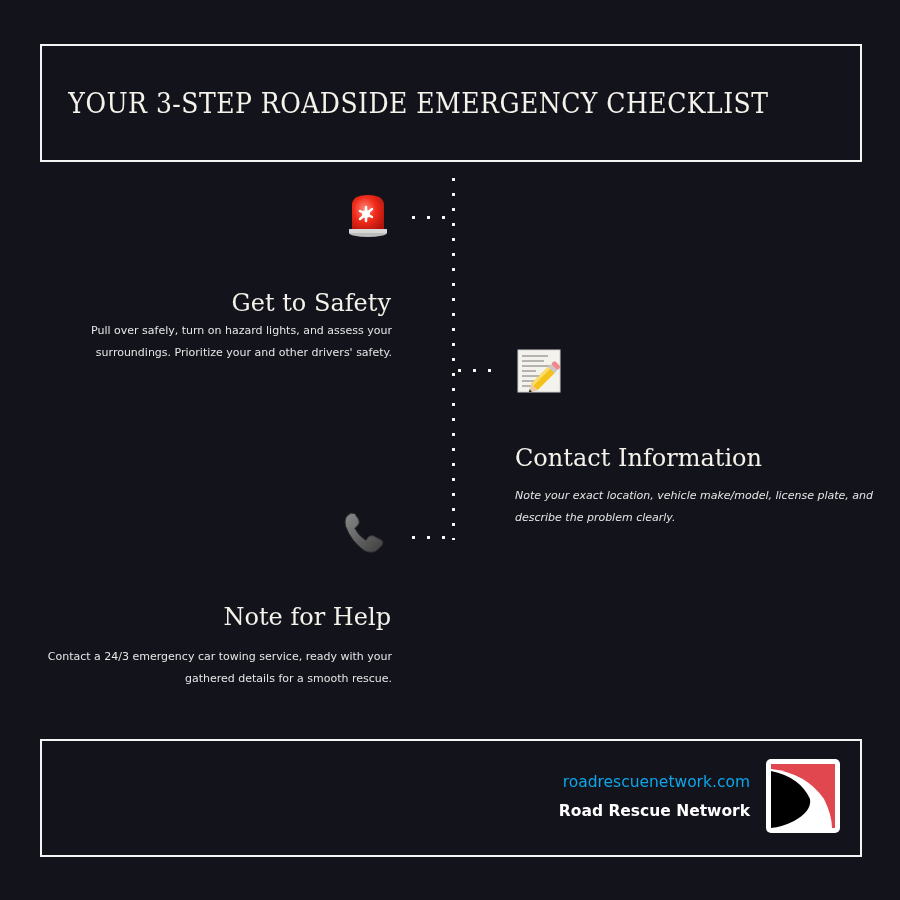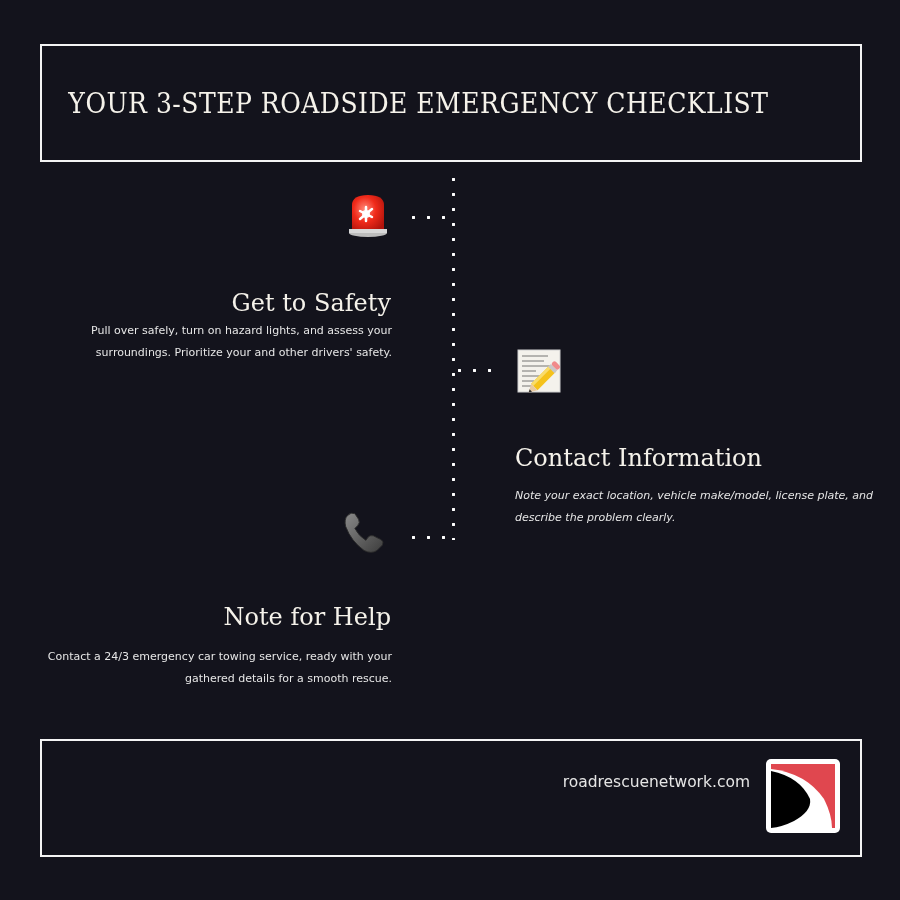--- a/index.html
+++ b/index.html
@@ -59,21 +59,21 @@
     }
     .right-align { text-align: right; }
     .footer-box {
       position: absolute; left: 40px; top: 739px;
       width: 818px; height: 114px;
       border: 2px solid #f4f4f4;
     }
     .footer-url {
       position: absolute; right: 110px; top: 32px;
       font-family: "DejaVu Sans", sans-serif;
-      font-size: 15.5px; color: #e5e5e5;
+      font-size: 15.5px; color: #0ea5e9;
       white-space: nowrap;
     }
     .footer-brand {
       position: absolute; right: 110px; top: 61px;
       font-family: "DejaVu Sans", sans-serif;
       font-size: 15.5px; font-weight: bold; color: #ffffff;
       white-space: nowrap;
     }
     .logo {
       position: absolute; right: 20px; top: 18px;
@@ -140,20 +140,21 @@
       </linearGradient>
     </defs>
     <path d="M6 6 Q2 10 4 18 Q10 34 24 44 Q32 48 38 44 L44 38 Q46 34 42 32 L34 28 Q30 27 28 30 L26 33 Q18 28 14 20 L17 17 Q20 14 18 10 L14 4 Q10 2 6 6 Z" fill="url(#phoneG)" stroke="#2a2a2a" stroke-width="1"></path>
   </svg>
 </div>
 <div class="step-title right-align" style="right:509px; top:603px;">Note for Help</div>
 <div class="step-desc right-align" style="right:508px; top:646px; width:360px;">Contact a 24/3 emergency car towing service, ready with your gathered details for a smooth rescue.</div>
 
 <div class="footer-box">
   <div class="footer-url">roadrescuenetwork.com</div>
+  <div class="footer-brand">Road Rescue Network</div>
   <div class="logo">
     <svg width="74" height="74" viewBox="0 0 74 74">
       <rect x="5" y="5" width="64" height="64" fill="#e0474f"></rect>
       <path d="M5 10 Q40 14 58 40 Q66 56 66 69 L5 69 Z" fill="#ffffff"></path>
       <path d="M5 12 Q34 18 44 40 Q46 52 28 62 Q16 68 5 69 Z" fill="#000000"></path>
     </svg>
   </div>
 </div>
 
 </body></html>

